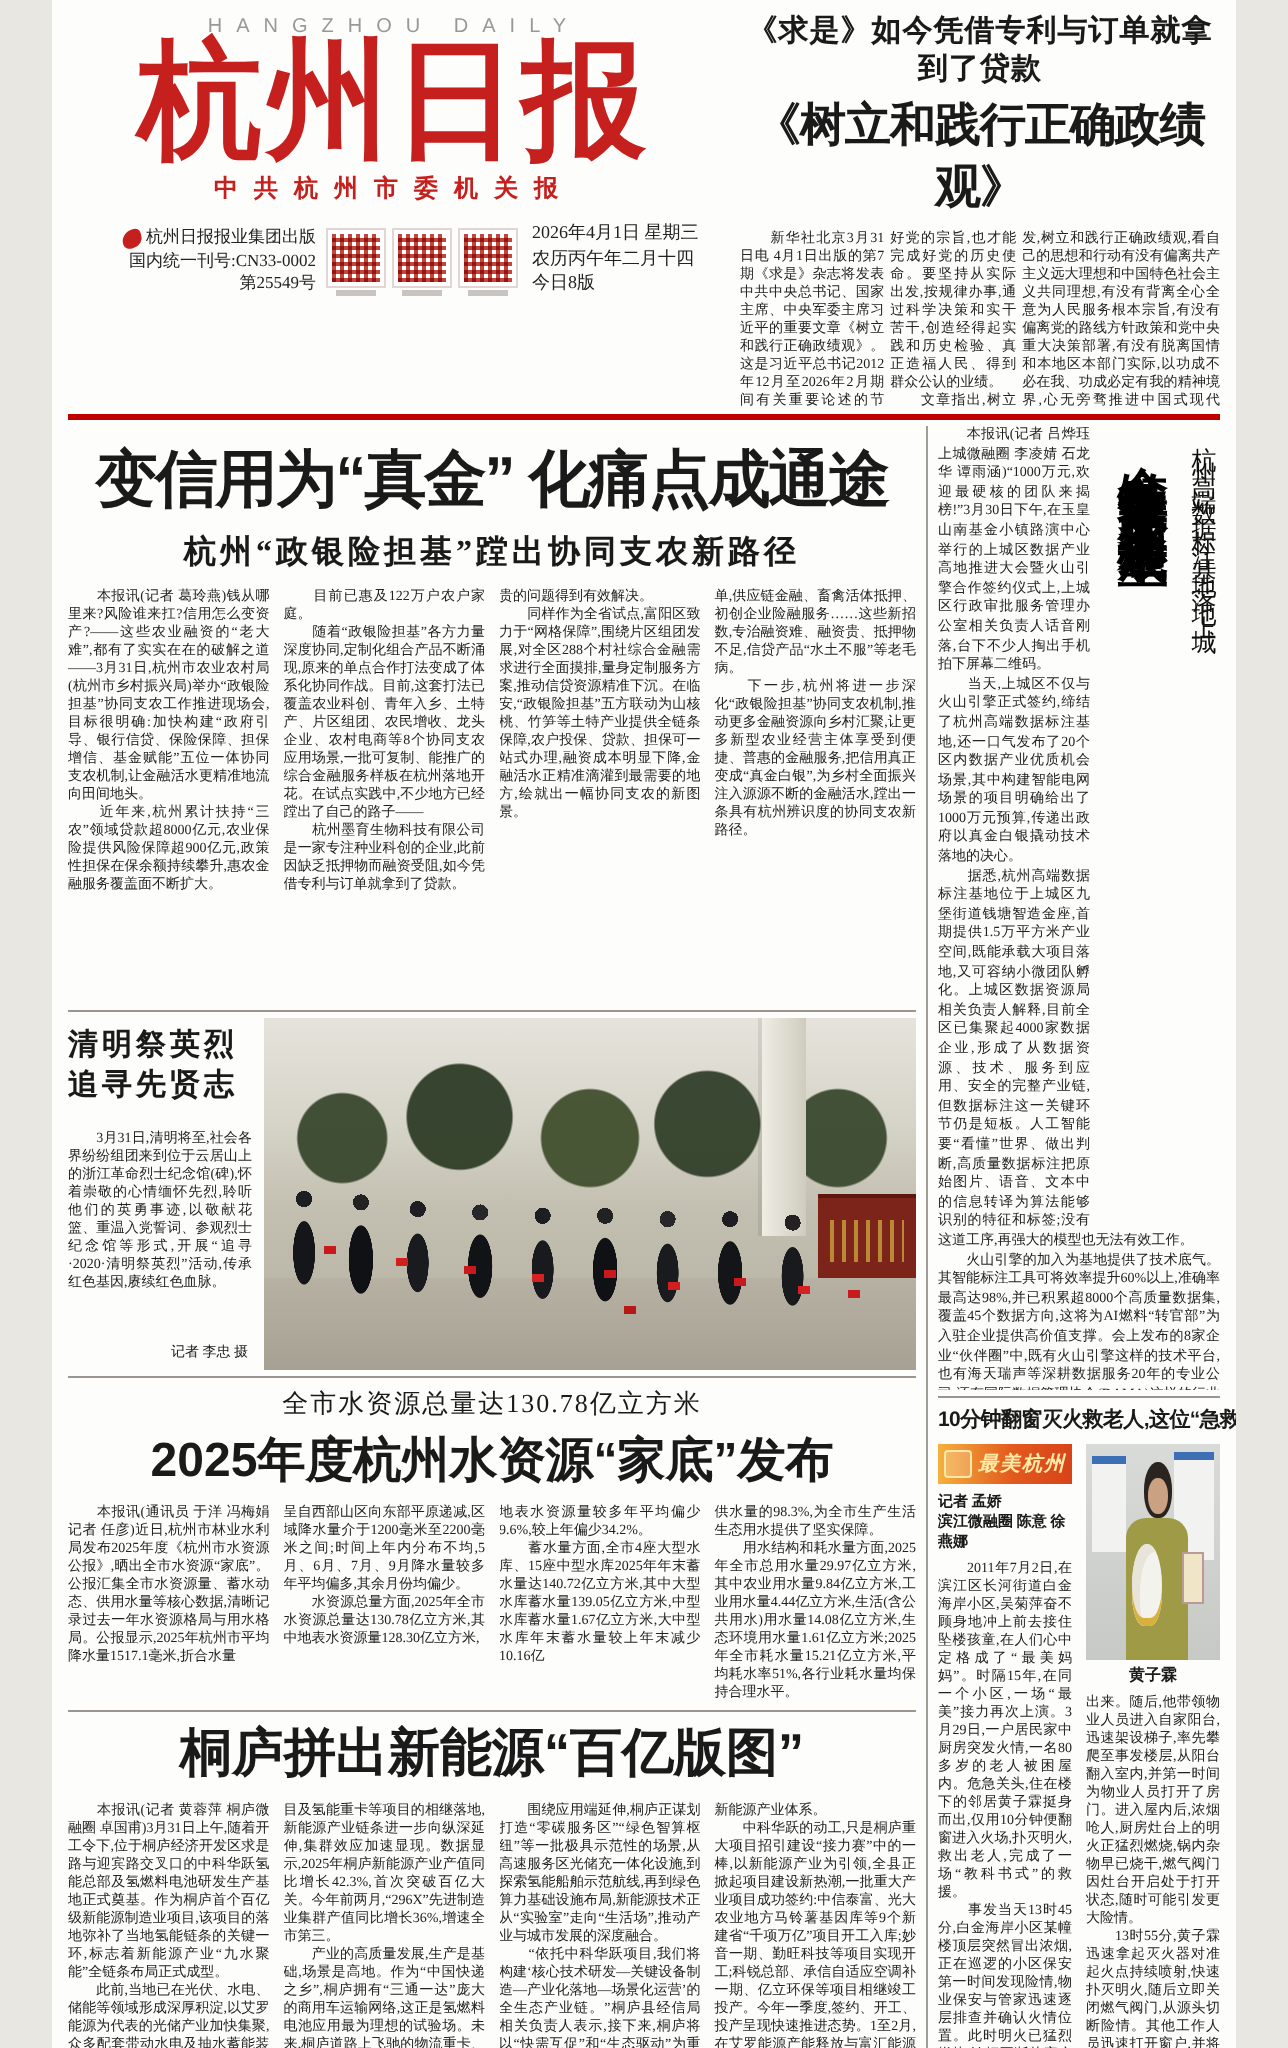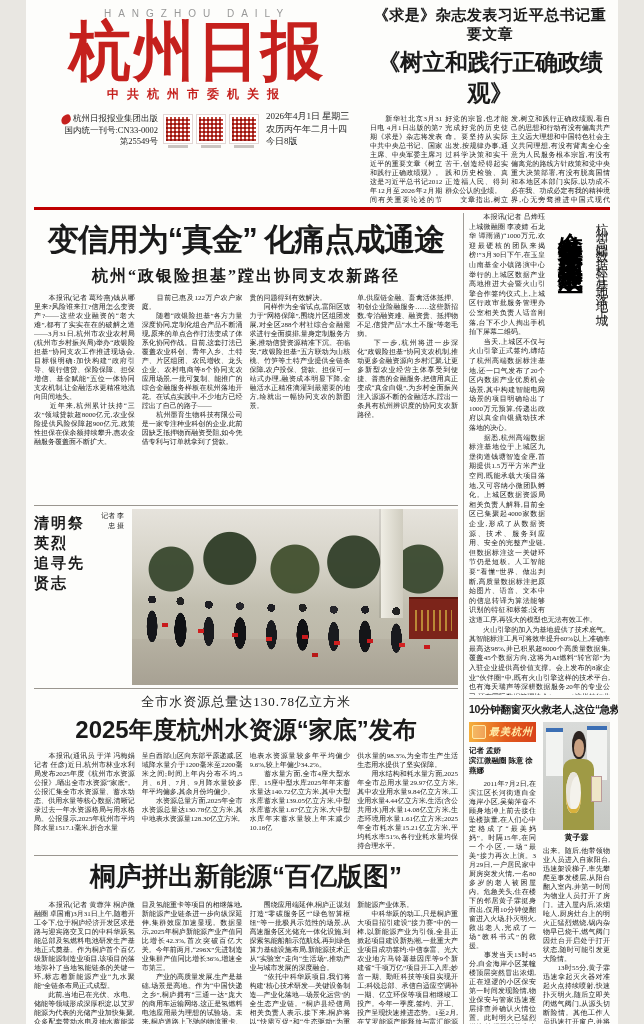--- a/index.html
+++ b/index.html
@@ -38,21 +38,21 @@
   .rcol{flex:1;min-width:0;}
   .smalltxt{font-size:7px;line-height:9px;text-align:justify;white-space:pre-line;color:#222;}
   .cols{display:flex;gap:7px;}
   .cols>div{flex:1;min-width:0;overflow:hidden;}
   .hl{border-top:1px solid #9a968f;margin:3px 0;}
   .m-head{font-family:"Liberation Sans","DejaVu Sans",sans-serif;font-size:31px;font-weight:900;
           letter-spacing:-1px;text-align:center;margin-top:6px;}
   .m-sub{font-size:16px;font-weight:bold;text-align:center;letter-spacing:2px;margin:5px 0 7px 0;}
   .m-cols{height:208px;overflow:hidden;}
   .qing{display:flex;gap:6px;height:176px;margin:2px 0;}
-  .qing-left{width:92px;flex:none;display:flex;flex-direction:row;}
+  .qing-left{width:92px;flex:none;display:flex;flex-direction:column;}
   .q-head{font-family:"Liberation Sans","DejaVu Sans",sans-serif;font-size:15px;font-weight:900;
           letter-spacing:2px;white-space:pre-line;line-height:20px;margin:4px 0 12px 0;}
   .q-cap{flex:1;overflow:hidden;}
   .q-credit{font-size:7px;text-align:right;padding:2px 2px 4px 0;}
   .q-photo{flex:1;position:relative;background:linear-gradient(#e6e3dc 0%,#d6d3c8 30%,#c2bfb0 55%,#b5b0a0 100%);overflow:hidden;}
   .q-trees{position:absolute;left:0;right:0;top:12%;height:40%;
      background:
       radial-gradient(circle at 12% 55%, #39482f 0 22px, transparent 23px),
       radial-gradient(circle at 30% 40%, #2f3d27 0 26px, transparent 27px),
       radial-gradient(circle at 50% 55%, #42502f 0 24px, transparent 25px),
@@ -158,21 +158,21 @@
         </div>
         <div class="dateb">
           <div>2026年4月1日 星期三</div>
           <div>农历丙午年二月十四</div>
           <div>今日8版</div>
         </div>
       </div>
     </div>
 
     <div class="ta">
-      <div class="ta-k">《求是》杂志发表习近平总书记重要文章</div>
+      <div class="ta-k">《求是》如今凭借专利与订单就拿到了贷款</div>
       <div class="ta-t">《树立和践行正确政绩观》</div>
       <div class="ta-cols">
         <div class="smalltxt">　　新华社北京3月31日电 4月1日出版的第7期《求是》杂志将发表中共中央总书记、国家主席、中央军委主席习近平的重要文章《树立和践行正确政绩观》。这是习近平总书记2012年12月至2026年2月期间有关重要论述的节录。
 　　文章强调,政绩观问题是一个核心问题,关乎立党为公、执政为民,只有不断以良好政绩推动党和国家事业发展、造福人民,才能践行</div>
         <div class="smalltxt">好党的宗旨,也才能完成好党的历史使命。要坚持从实际出发,按规律办事,通过科学决策和实干苦干,创造经得起实践和历史检验、真正造福人民、得到群众公认的业绩。
 　　文章指出,树立和践行正确政绩观,起决定性作用的是党性,衡量党性强弱的根本尺子是公、私二字。只有党性坚强、摒弃私心杂念,才能保证政绩观不出偏差。各级领导干部要从实现党的使命任务出</div>
         <div class="smalltxt">发,树立和践行正确政绩观,看自己的思想和行动有没有偏离共产主义远大理想和中国特色社会主义共同理想,有没有背离全心全意为人民服务根本宗旨,有没有偏离党的路线方针政策和党中央重大决策部署,有没有脱离国情和本地区本部门实际,以功成不必在我、功成必定有我的精神境界,心无旁骛推进中国式现代化。
 　　(下转第2版)</div>
       </div>
     </div>

